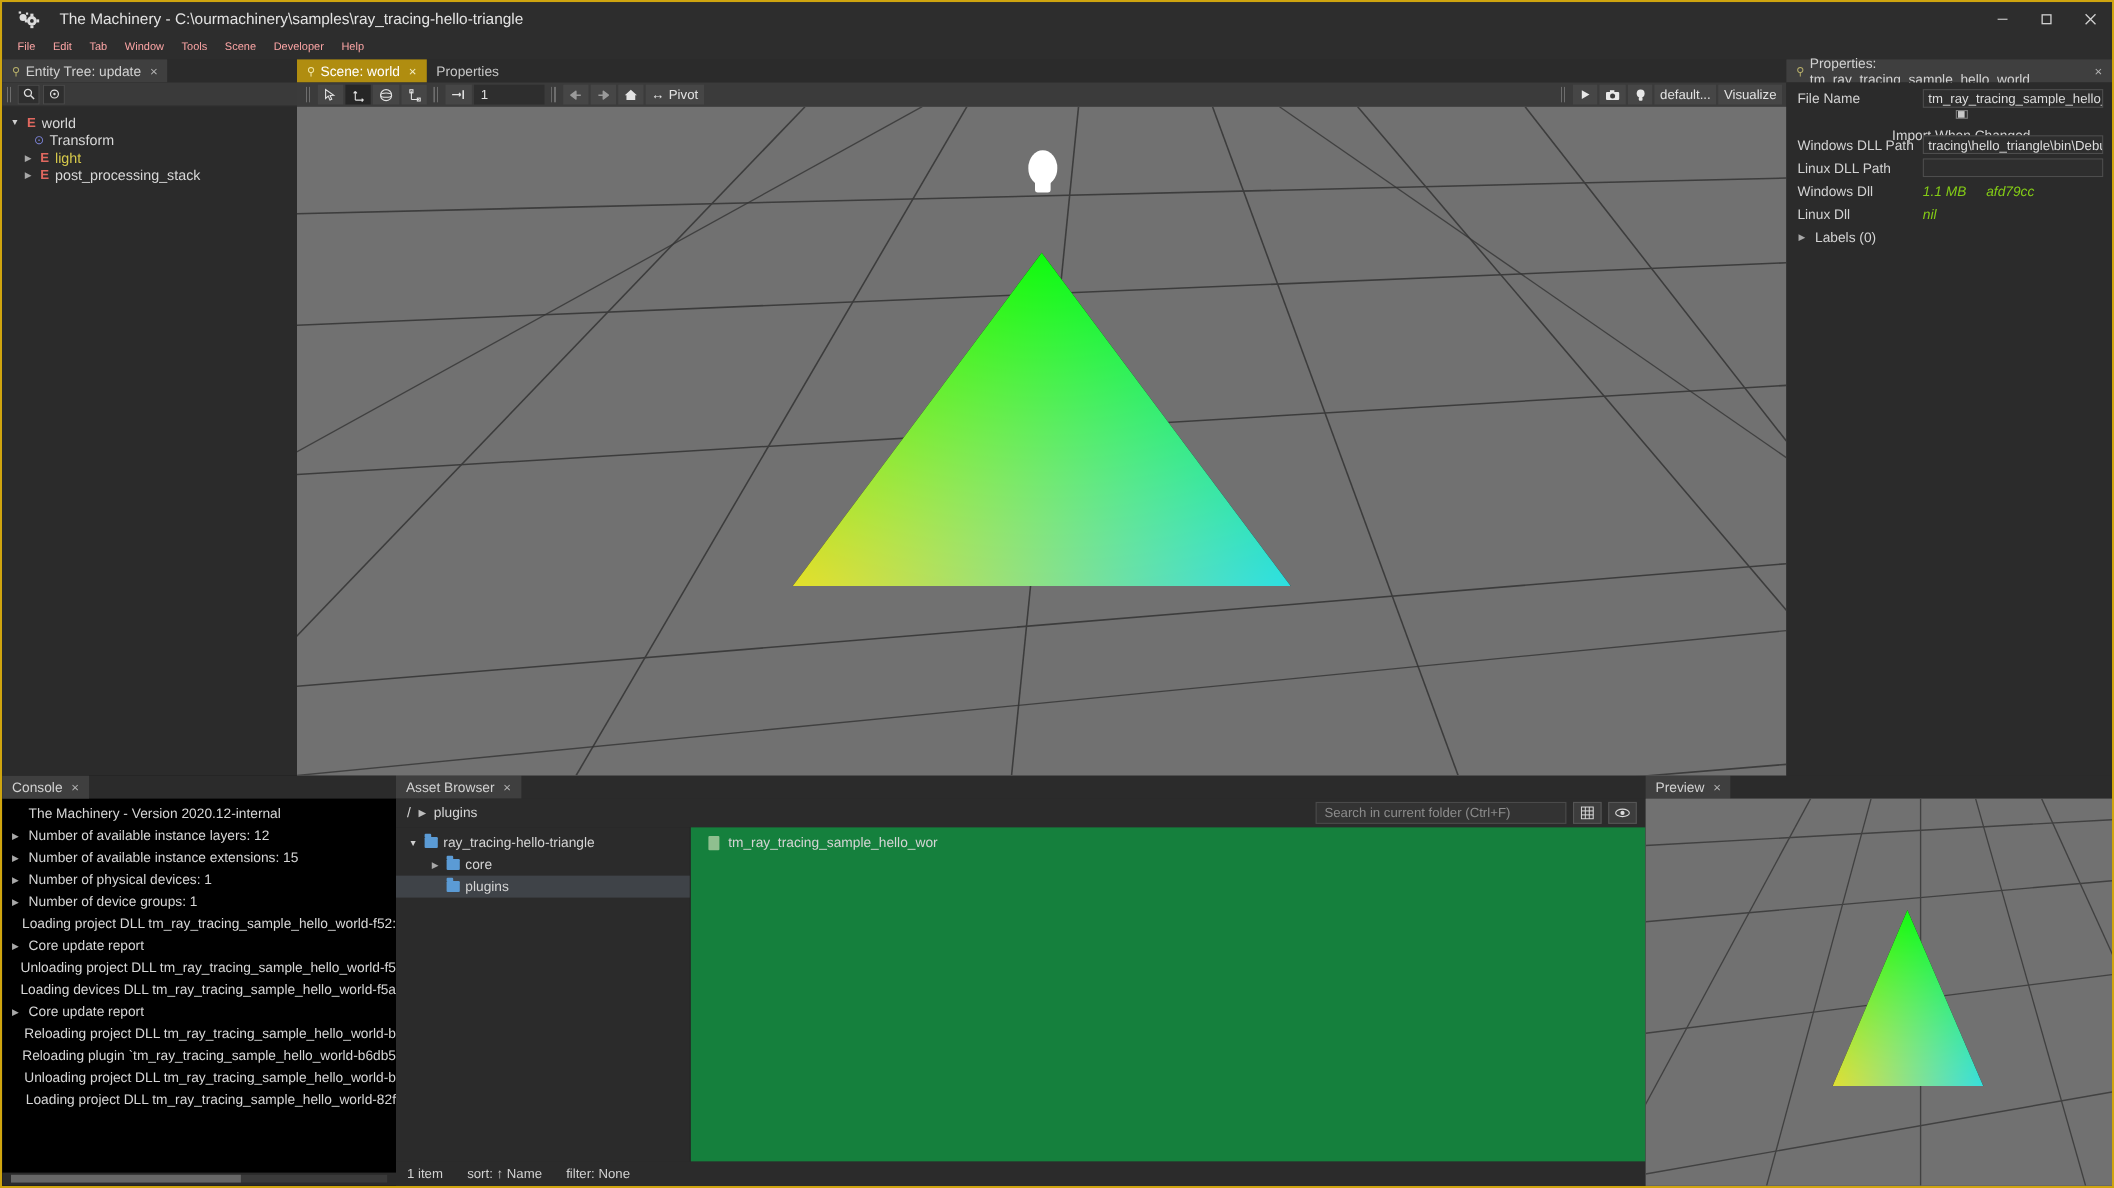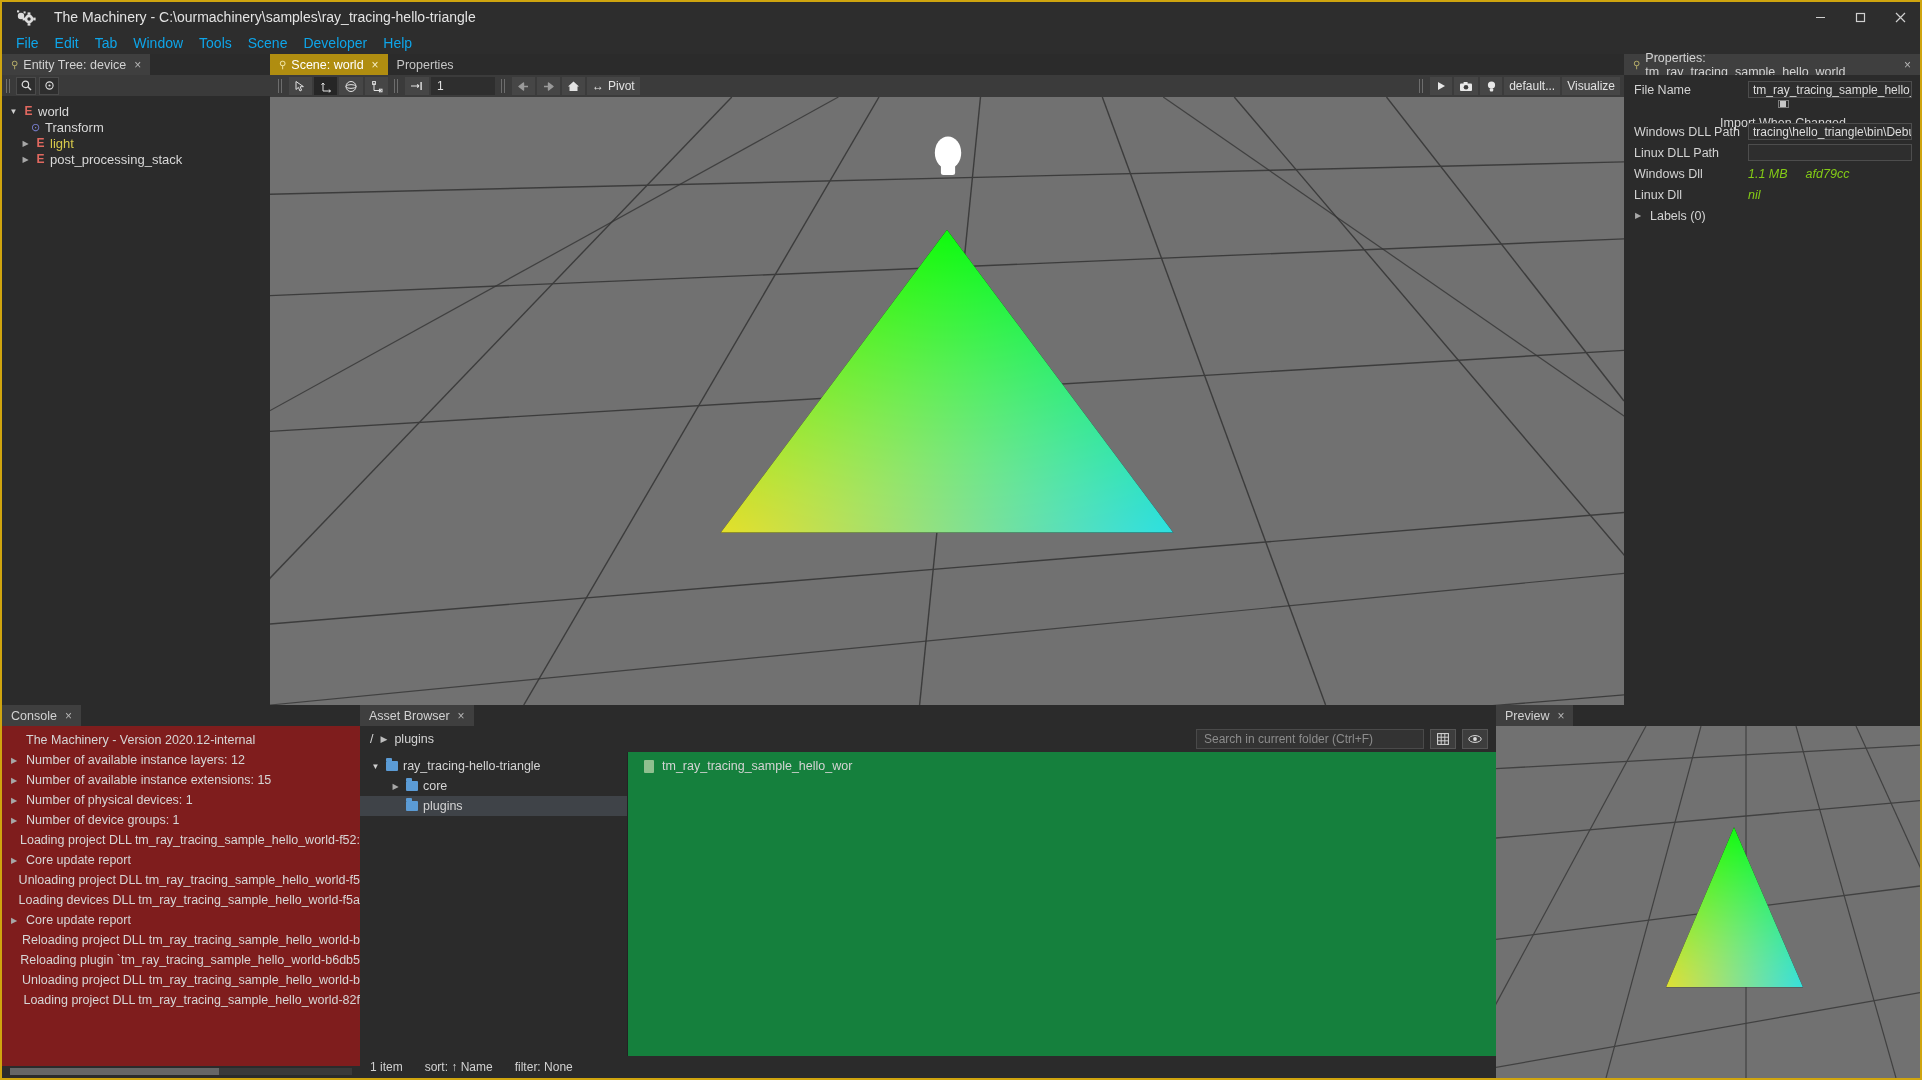--- a/index.html
+++ b/index.html
@@ -38,21 +38,21 @@
     color: #cfcfcf;
   }
 
   
   .menubar {
     height: 22px; flex: 0 0 22px;
     background: #2d2d2d;
     display: flex; align-items: center; padding-left: 6px;
   }
   .menuitem {
-    padding: 2px 8px; font-size: 14px; color: #0ea5e9; line-height: 18px;
+    padding: 2px 8px; font-size: 10px; color: #fca5a5; line-height: 18px;
   }
 
   
   .body-row { flex: 1 1 auto; display: flex; min-height: 0; }
 
   
   .left-col { width: 268px; flex: 0 0 268px; display: flex; flex-direction: column; background:#2b2b2b; }
 
   .tabstrip { height: 21px; flex: 0 0 21px; background: #2b2b2b; display: flex; align-items: flex-end; }
   .tab {
@@ -129,21 +129,21 @@
   .pcheckbox {
     width: 11px; height: 11px; border: 1px solid #7d7d7d; background: #2e2e2e;
     display: flex; align-items: center; justify-content: center;
   }
   .pcheckbox i { display:block; width: 6px; height: 6px; background: #c8c8c8; }
   .psection { height: 21px; display: flex; align-items: center; gap: 7px; padding-left: 9px; }
   .psection .caret { width: 10px; }
 
   
   .bottom-row { flex: 0 0 373px; display: flex; min-height: 0; }
-  .console-col { width: 358px; flex: 0 0 358px; display: flex; flex-direction: column; background:#7f1d1d; }
+  .console-col { width: 358px; flex: 0 0 358px; display: flex; flex-direction: column; background:#000000; }
   .console-body { flex: 1 1 auto; overflow: hidden; padding-top: 4px; font-size: 12.5px; }
   .cline { height: 20px; display: flex; align-items: center; gap: 6px; padding-left: 6px; white-space: nowrap; }
   .cline .caret { width: 12px; }
   .ctext { color: #d6d6d6; }
   .hscroll { height: 12px; background: #2b2b2b; padding: 2px 8px 3px 8px; }
   .hscroll-track { height: 7px; background: #3a3a3a; position: relative; }
   .hscroll-thumb { position: absolute; left: 0; top: 0; height: 7px; width: 61%; background: #666; }
 
   .asset-col { flex: 1 1 auto; display: flex; flex-direction: column; min-width: 0; background:#2b2b2b; }
   .crumbbar { height: 26px; flex: 0 0 26px; display: flex; align-items: center; gap: 7px; padding: 0 10px; background:#2b2b2b; position: relative; }
@@ -230,21 +230,21 @@
     <div class="menuitem">Developer</div>
     <div class="menuitem">Help</div>
   </div>
 
   <div class="body-row">
 
     <div class="left-col">
       <div class="tabstrip">
         <div class="tab active">
           <span class="pin">⚲</span>
-          <span>Entity Tree: device</span>
+          <span>Entity Tree: update</span>
           <span class="x">×</span>
         </div>
       </div>
       <div class="panel">
         <div class="tree-toolbar">
           <span class="grip"></span>
           <div class="tbtn">
             <svg width="11" height="11" viewBox="0 0 11 11">
                 <circle cx="4.4" cy="4.4" r="3.2" fill="none" stroke="#dcdcdc" stroke-width="1.2"></circle>
                 <path d="M6.8 6.8 L10 10" stroke="#dcdcdc" stroke-width="1.4"></path>

